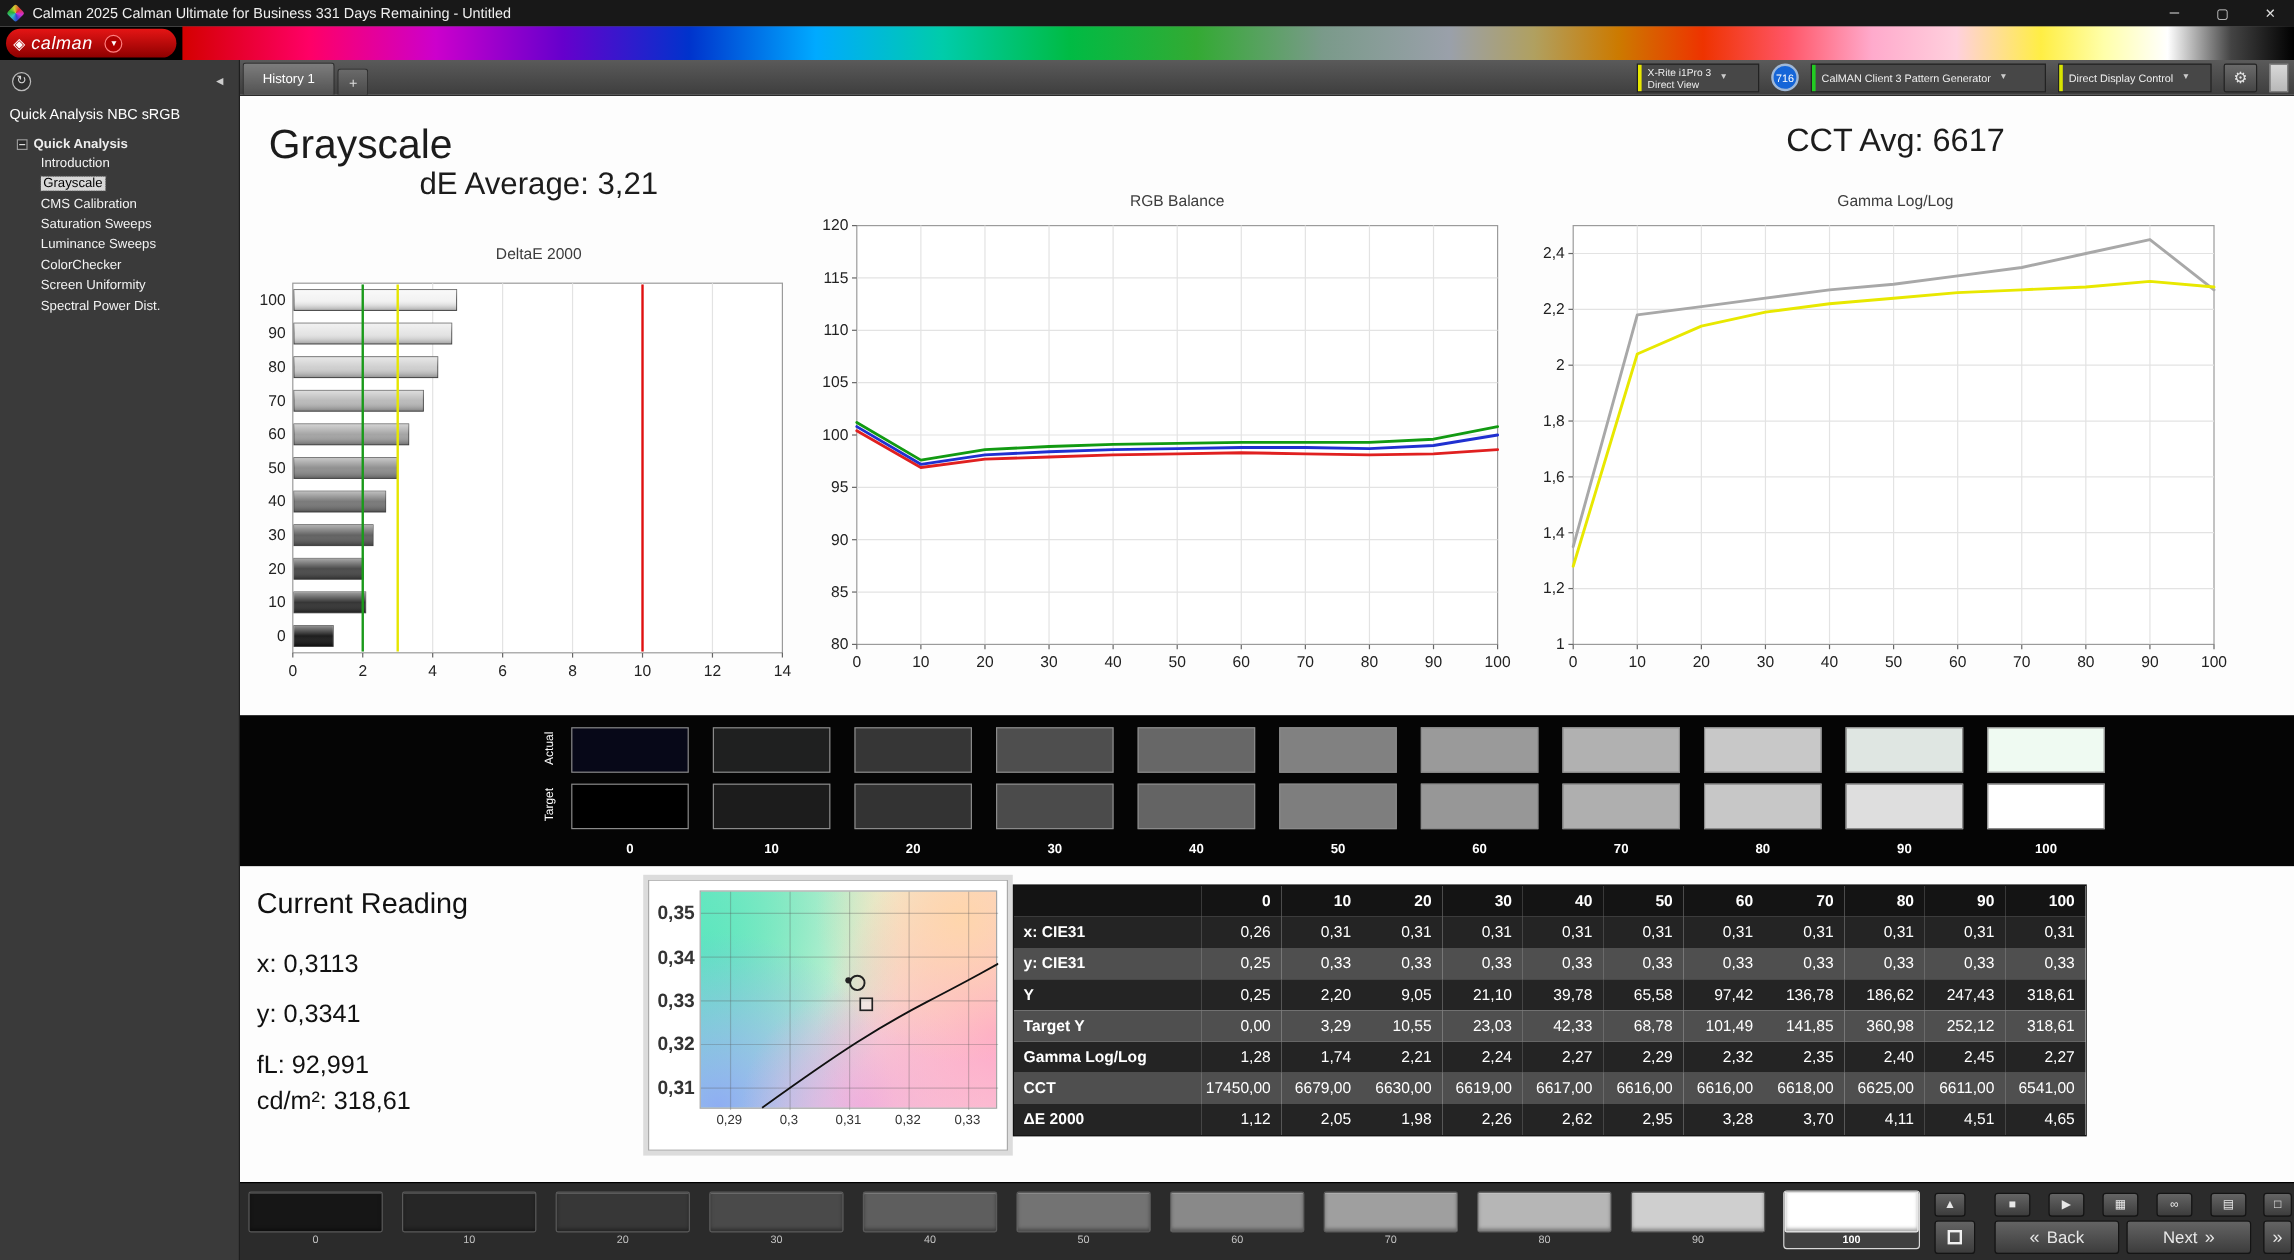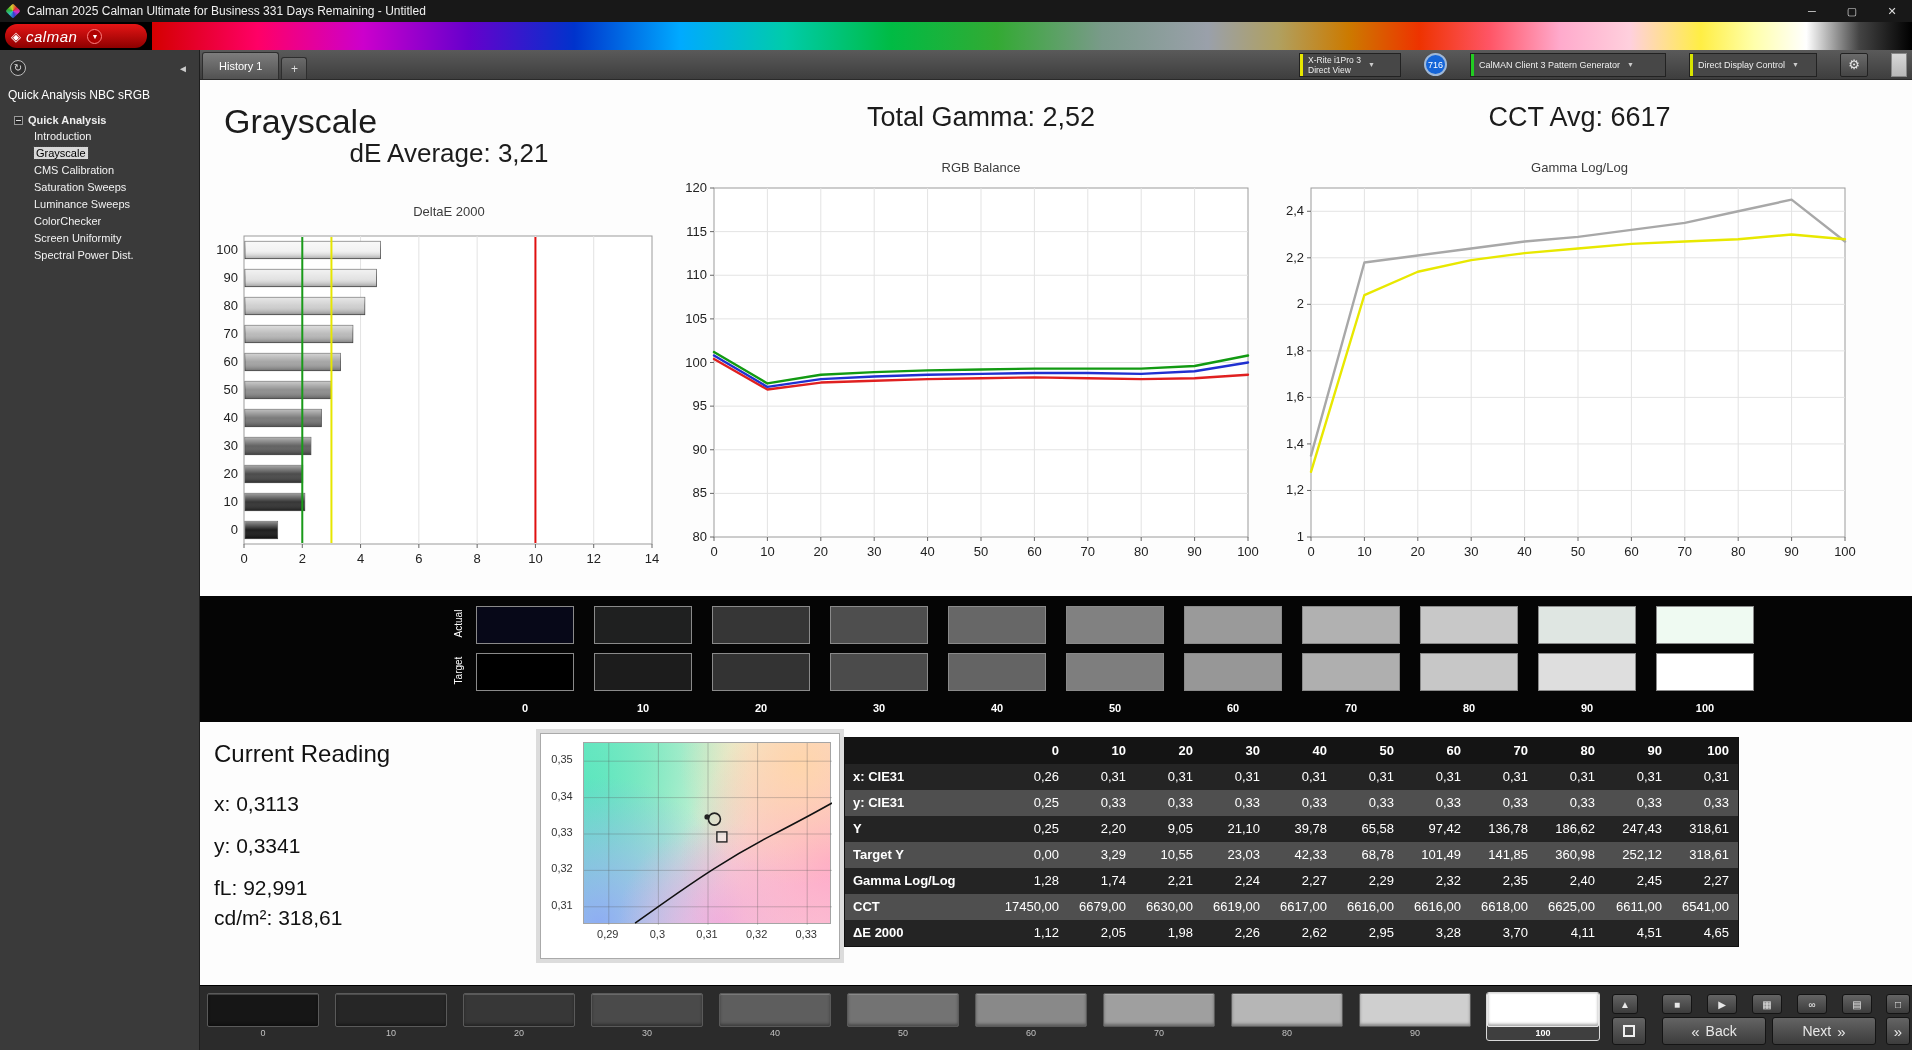--- a/index.html
+++ b/index.html
@@ -36,21 +36,21 @@
   .sb-group{padding:2px 8px 2px 14px;font-weight:bold;display:flex;align-items:center;}
   .expander{display:inline-block;width:9px;height:9px;border:1px solid #999;background:#2c2c2c;margin-right:5px;position:relative;}
   .expander:after{content:"";position:absolute;left:1px;right:1px;top:3px;height:1px;background:#ddd;}
   .sb-item{padding:2px 8px 2px 34px;line-height:13px;color:#f2f2f2;white-space:nowrap;}
   .sb-item.selected span{background:#d8d8d8;color:#000;outline:1px dotted #444;padding:0 2px;}
 
   
   .tabbar{position:absolute;left:200px;top:50px;right:0;height:30px;background:linear-gradient(#5a5a5a,#3e3e3e);display:flex;align-items:flex-end;border-bottom:1px solid #2a2a2a;}
   .tab{height:27px;margin-left:2px;padding:0 16px;background:linear-gradient(#7d7d7d,#525252);border:1px solid #2e2e2e;border-bottom:none;color:#fff;font-size:11px;display:flex;align-items:center;border-radius:3px 3px 0 0;}
   .tab-add{width:26px;height:22px;margin-left:2px;background:linear-gradient(#6a6a6a,#4a4a4a);border:1px solid #2e2e2e;border-bottom:none;color:#ddd;font-size:12px;display:flex;align-items:center;justify-content:center;border-radius:3px 3px 0 0;}
-  .tb-right{margin-left:auto;display:flex;align-items:center;gap:23px;padding-right:5px;height:100%;}
+  .tb-right{margin-left:auto;display:flex;align-items:center;gap:10px;padding-right:5px;height:100%;}
   .chip{height:24px;background:#474747;border:1px solid #222;display:flex;align-items:center;padding:0 6px 0 0;color:#eee;position:relative;}
   .chip-accent{width:3px;align-self:stretch;margin-right:5px;}
   .chip-lines{display:flex;flex-direction:column;font-size:8.5px;line-height:10px;}
   .chip-label{font-size:9px;}
   .caret{margin-left:7px;font-size:7px;color:#ccc;}
   .badge{width:23px;height:23px;border-radius:50%;background:#1565d8;border:2px solid #9fb8d8;color:#fff;font-size:9px;display:flex;align-items:center;justify-content:center;}
   .gearbtn{width:28px;height:24px;background:linear-gradient(#6a6a6a,#454545);border:1px solid #222;color:#e5e5e5;font-size:13px;display:flex;align-items:center;justify-content:center;border-radius:2px;}
   .tb-corner{width:16px;height:24px;background:linear-gradient(#d8d8d8,#b8b8b8);border:1px solid #888;}
 
   
@@ -87,21 +87,21 @@
   .cie{position:absolute;left:340px;top:11px;width:300px;height:226px;background:#fff;border:1px solid #aaa;outline:4px solid #dcdcdc;}
   .cie-plot{position:absolute;left:42px;top:8px;width:248px;height:182px;border:1px solid #a5a5a5;
     background:
       radial-gradient(circle at 88% 12%, rgba(255,214,170,.95), rgba(255,214,170,0) 45%),
       radial-gradient(circle at 100% 65%, rgba(255,168,200,.95), rgba(255,168,200,0) 55%),
       radial-gradient(circle at 55% 100%, rgba(240,170,225,.85), rgba(240,170,225,0) 45%),
       radial-gradient(circle at 6% 100%, rgba(140,170,245,.95), rgba(140,170,245,0) 50%),
       radial-gradient(circle at 0% 25%, rgba(90,230,190,.95), rgba(90,230,190,0) 60%),
       linear-gradient(115deg,#7ce8c4 0%,#b2ecc9 22%,#e9f3d9 45%,#f6e3d4 68%,#f8cfdd 100%);}
   #svg-cie{position:absolute;left:0;top:0;}
-  .cie-ylab{position:absolute;left:4px;width:34px;text-align:center;font-size:11px;color:#333;}
+  .cie-ylab{position:absolute;left:4px;width:34px;text-align:right;font-size:16px;color:#333;font-weight:bold;}
   .cie-xlab{position:absolute;top:194px;width:32px;text-align:center;font-size:11px;color:#333;}
 
   .dtable{position:absolute;left:645px;top:16px;width:893px;box-shadow:0 0 0 1px #111;}
   .dt-row{display:grid;grid-template-columns:156px repeat(11,67px);}
   .dt-cell{height:26px;line-height:26px;font-size:13px;color:#fff;text-align:right;padding-right:9px;overflow:hidden;}
   .dt-label{text-align:left;padding-left:8px;font-weight:bold;}
   .dt-head .dt-cell{background:#141414;font-weight:bold;}
   .row-even .dt-cell{background:#242424;}
   .row-odd .dt-cell{background:#4f4f4f;}
 
@@ -204,21 +204,20 @@
         </button>
       <div class="tb-corner"></div>
     </div>
   </div>
 
   <div class="main">
 
     <div class="charts">
       <div class="h-grayscale">Grayscale</div>
       <div class="h-deavg">dE Average: 3,21</div>
-      <div class="h-gamma">Total Gamma: 2,52</div>
       <div class="h-cct">CCT Avg: 6617</div>
       <div class="ct ct-deltae">DeltaE 2000</div>
       <div class="ct ct-rgb">RGB Balance</div>
       <div class="ct ct-gammaloglog">Gamma Log/Log</div>
       <svg id="svg-deltae" class="chart" width="460" height="348">
           <defs>
             <linearGradient id="bevel" x1="0" y1="0" x2="0" y2="1">
               <stop offset="0%" stop-color="rgba(255,255,255,0.55)"></stop>
               <stop offset="50%" stop-color="rgba(255,255,255,0.05)"></stop>
               <stop offset="100%" stop-color="rgba(0,0,0,0.30)"></stop>

